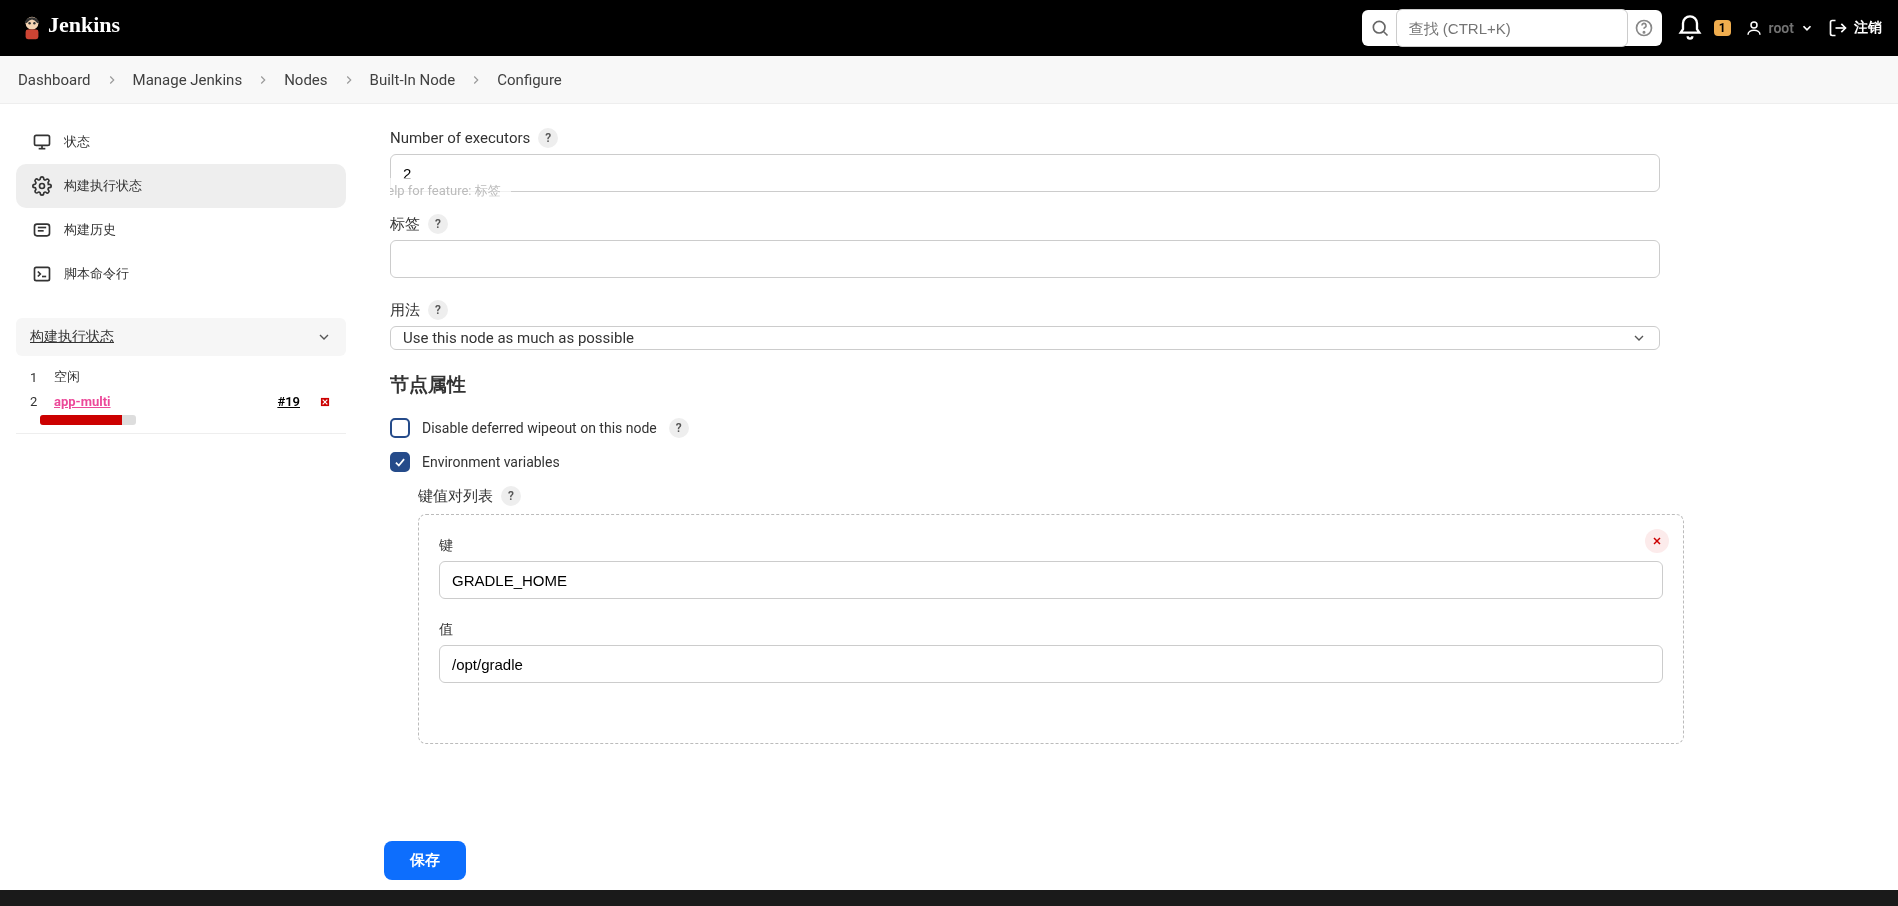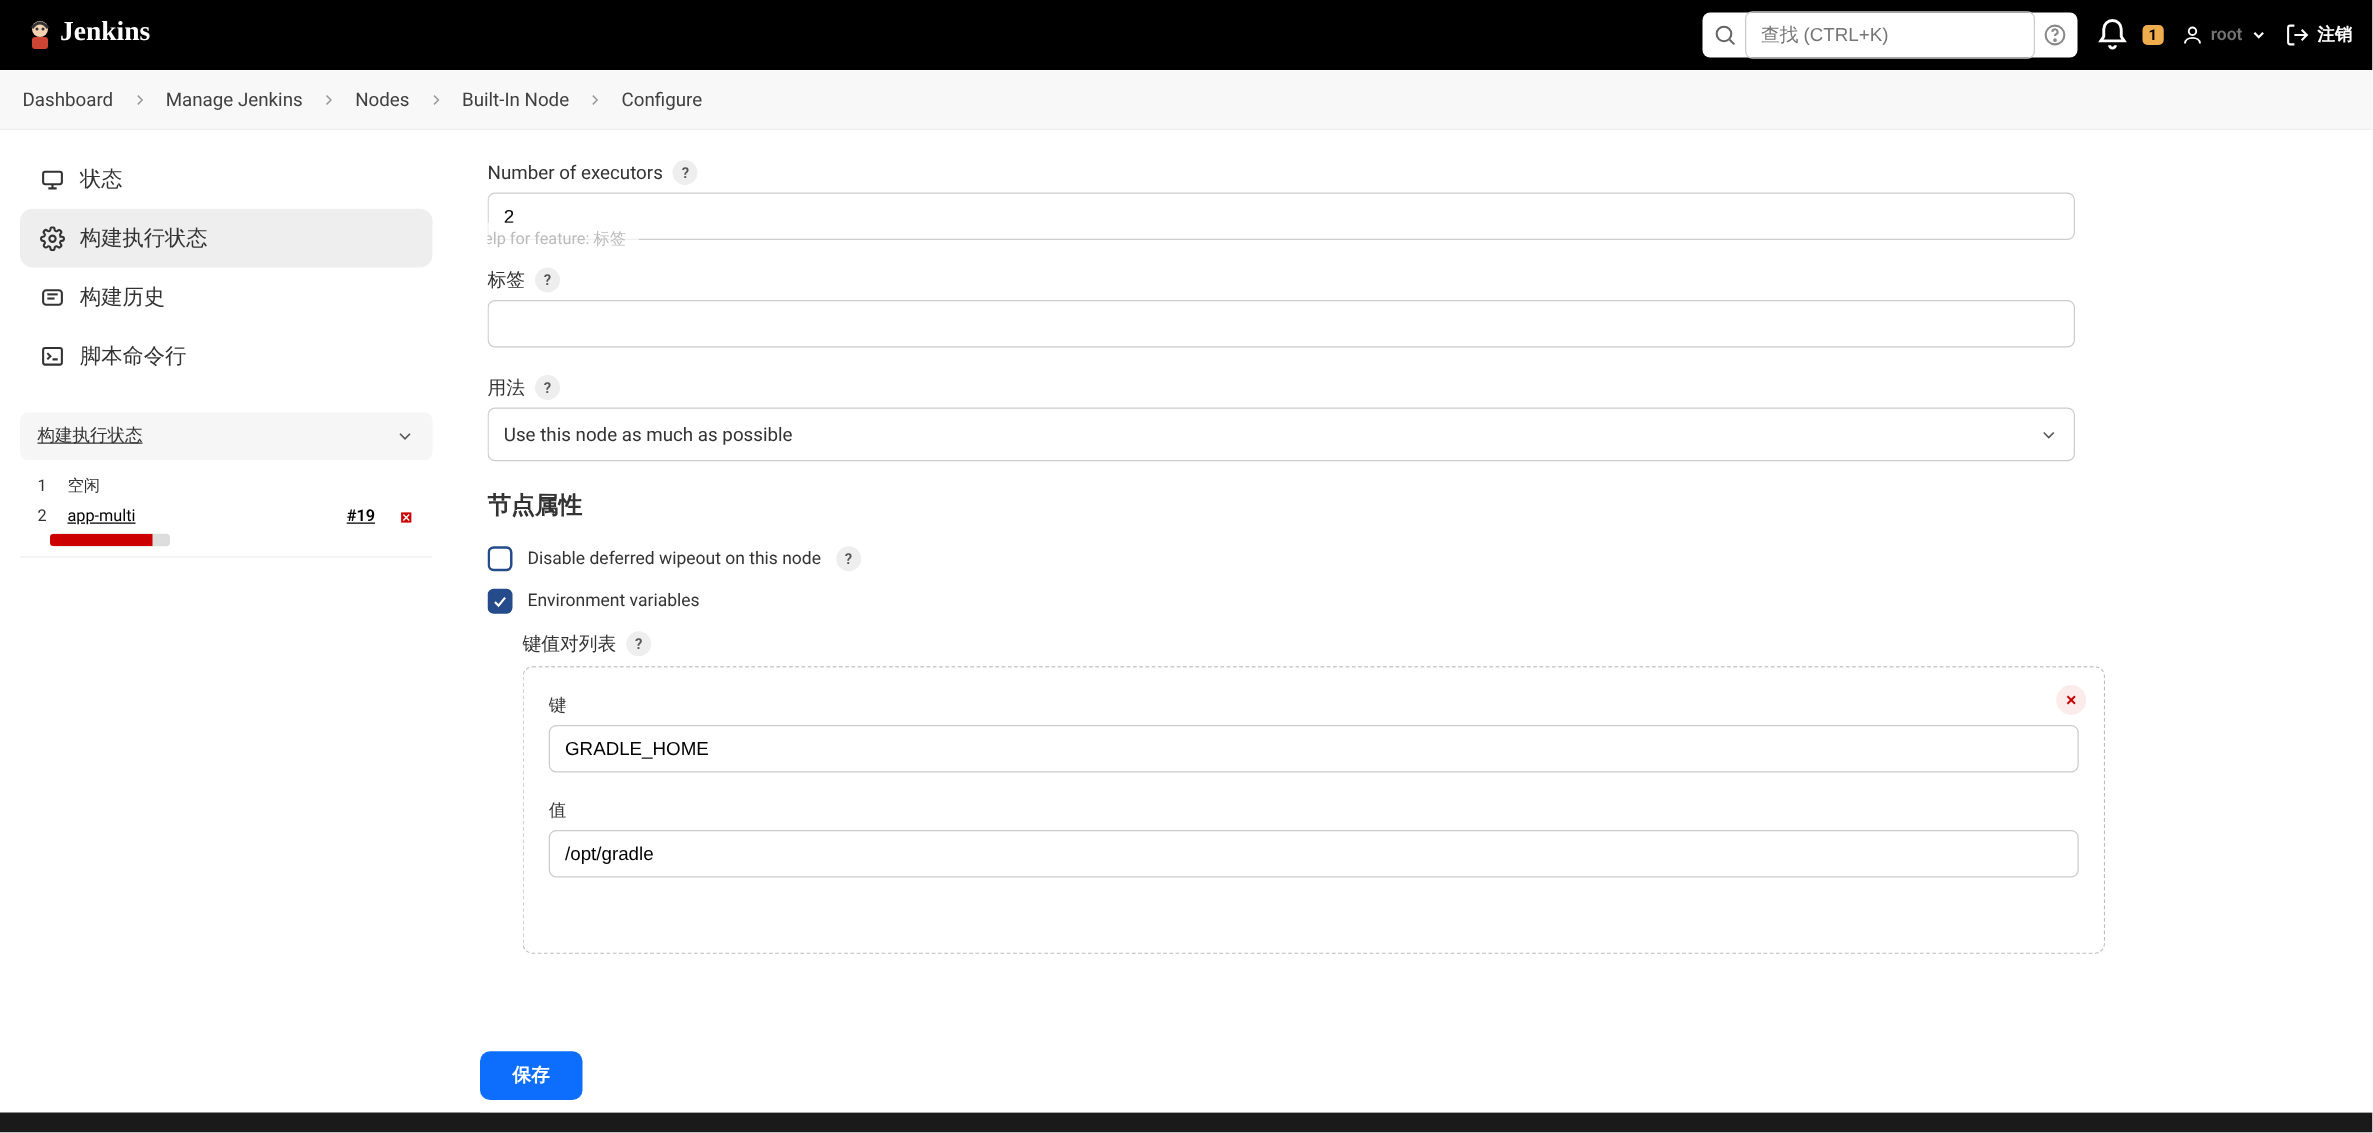--- a/index.html
+++ b/index.html
@@ -65,36 +65,36 @@
   .breadcrumb-bar .crumb { cursor:pointer; color:#404040; }
   .breadcrumb-bar .sep { color:#999; display:inline-flex; align-items:center; }
   .breadcrumb-bar .sep svg { width:14px; height:14px; }
 
   
   .body-wrap { display:flex; height: calc(100% - 56px - 48px - 16px); }
   .sidebar { width: 354px; padding: 16px 8px 0 16px; }
   .sidepanel-item {
     display:flex; align-items:center; gap:12px;
     padding:12px 16px; border-radius:10px; cursor:pointer;
-    font-size:17px;
+    font-size:13px;
   }
   .sidepanel-item.active { background:#eee; font-weight:500; }
   .sidepanel-item .svg-icon { width:20px; height:20px; color:#333; }
 
   .executors-box {
     margin-top:22px; background:#f6f6f6; border-radius:6px;
     padding:10px 14px; display:flex; justify-content:space-between; align-items:center;
     font-size:14px; text-decoration:underline; cursor:pointer;
   }
 
   .exec-list { margin-top:8px; font-size:13px; }
   .exec-row { display:flex; align-items:center; gap:10px; padding:4px 14px; }
   .exec-row .idx { width:14px; color:#333; }
   .exec-row .label { flex:0 0 auto; }
-  .exec-row .label a { color:#000000; text-decoration:underline; font-weight:400; }
+  .exec-row .label a { color:#ec4899; text-decoration:underline; font-weight:700; }
   .exec-row .build-link { margin-left:auto; margin-right:8px; }
   .exec-row .build-link a { color:#000; text-decoration:underline; font-weight:600; }
   .exec-row .stop { width:14px; height:14px; color:#c00; cursor:pointer; display:inline-flex; }
   .progress-bar-outer { width:96px; height:10px; background:#ddd; border-radius:3px; overflow:hidden; margin-top:2px; margin-left:24px; }
   .progress-bar-inner { width:85%; height:100%; background:#c00; }
   .divider-line { border-top:1px solid #eee; margin:8px 0 0 0; }
 
   
   .main {
     flex:1; padding:24px 36px 0 36px; overflow:hidden;
@@ -119,21 +119,21 @@
   .tooltip-ghost {
     position:absolute; left:-22px; top:50px; font-size:13px; color:#bbb;
     background:rgba(255,255,255,0.7); padding:4px 10px; border-radius:4px;
   }
   input[type=text], .text-input {
     width:100%; height:38px; border:1px solid #ccc; border-radius:6px;
     padding:0 12px; font-size:15px; outline:none;
   }
 
   .select-box {
-    width:100%; height:43px; border:1px solid #ccc; border-radius:6px;
+    width:100%; height:24px; border:1px solid #ccc; border-radius:6px;
     padding:0 12px; font-size:15px; background:#fff;
     display:flex; align-items:center; justify-content:space-between;
     cursor:pointer; outline:none;
   }
 
   .section-title { font-weight:700; font-size:19px; margin:8px 0 20px 0; }
 
   .check-row { display:flex; align-items:center; gap:12px; margin-bottom:14px; }
   .jenkins-checkbox {
     width:20px; height:20px; border:2px solid #254b8a; border-radius:5px;

